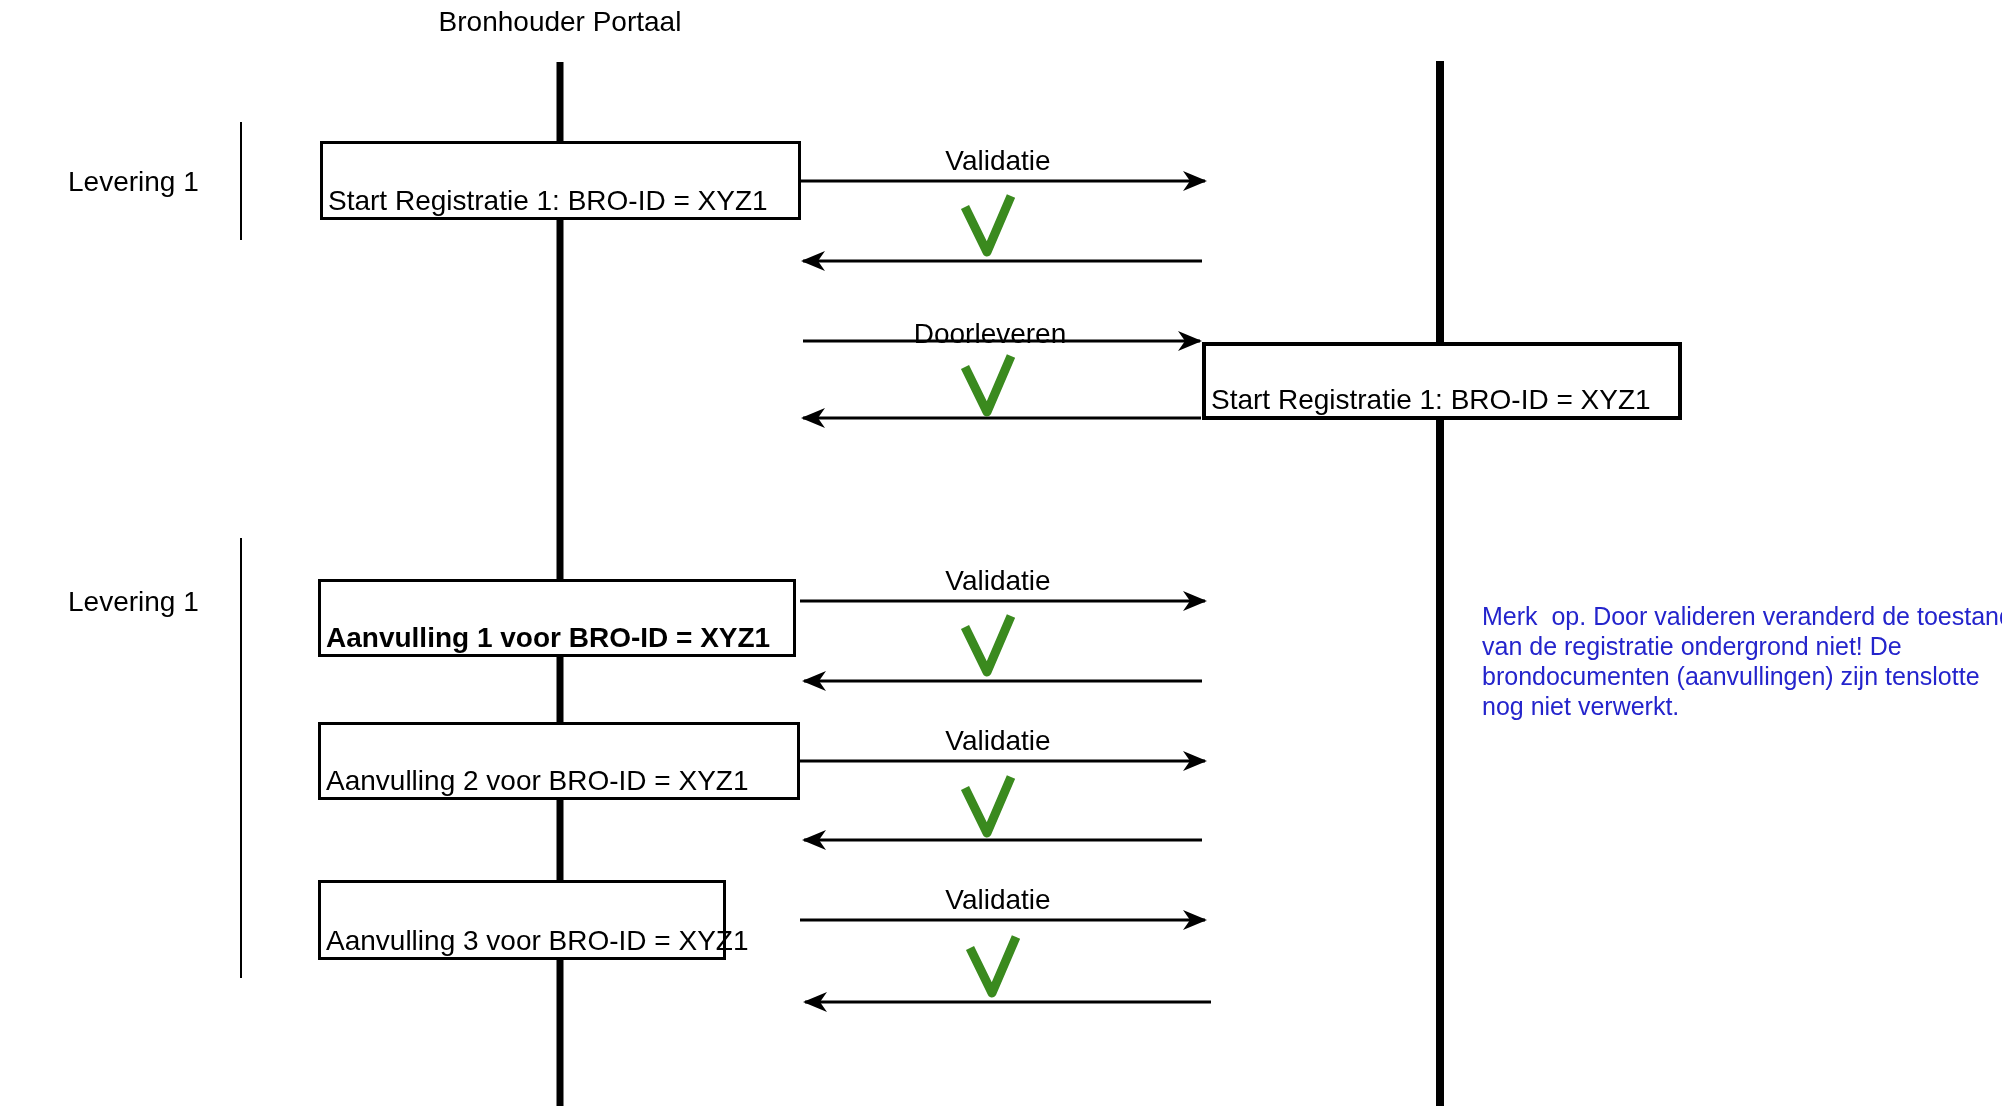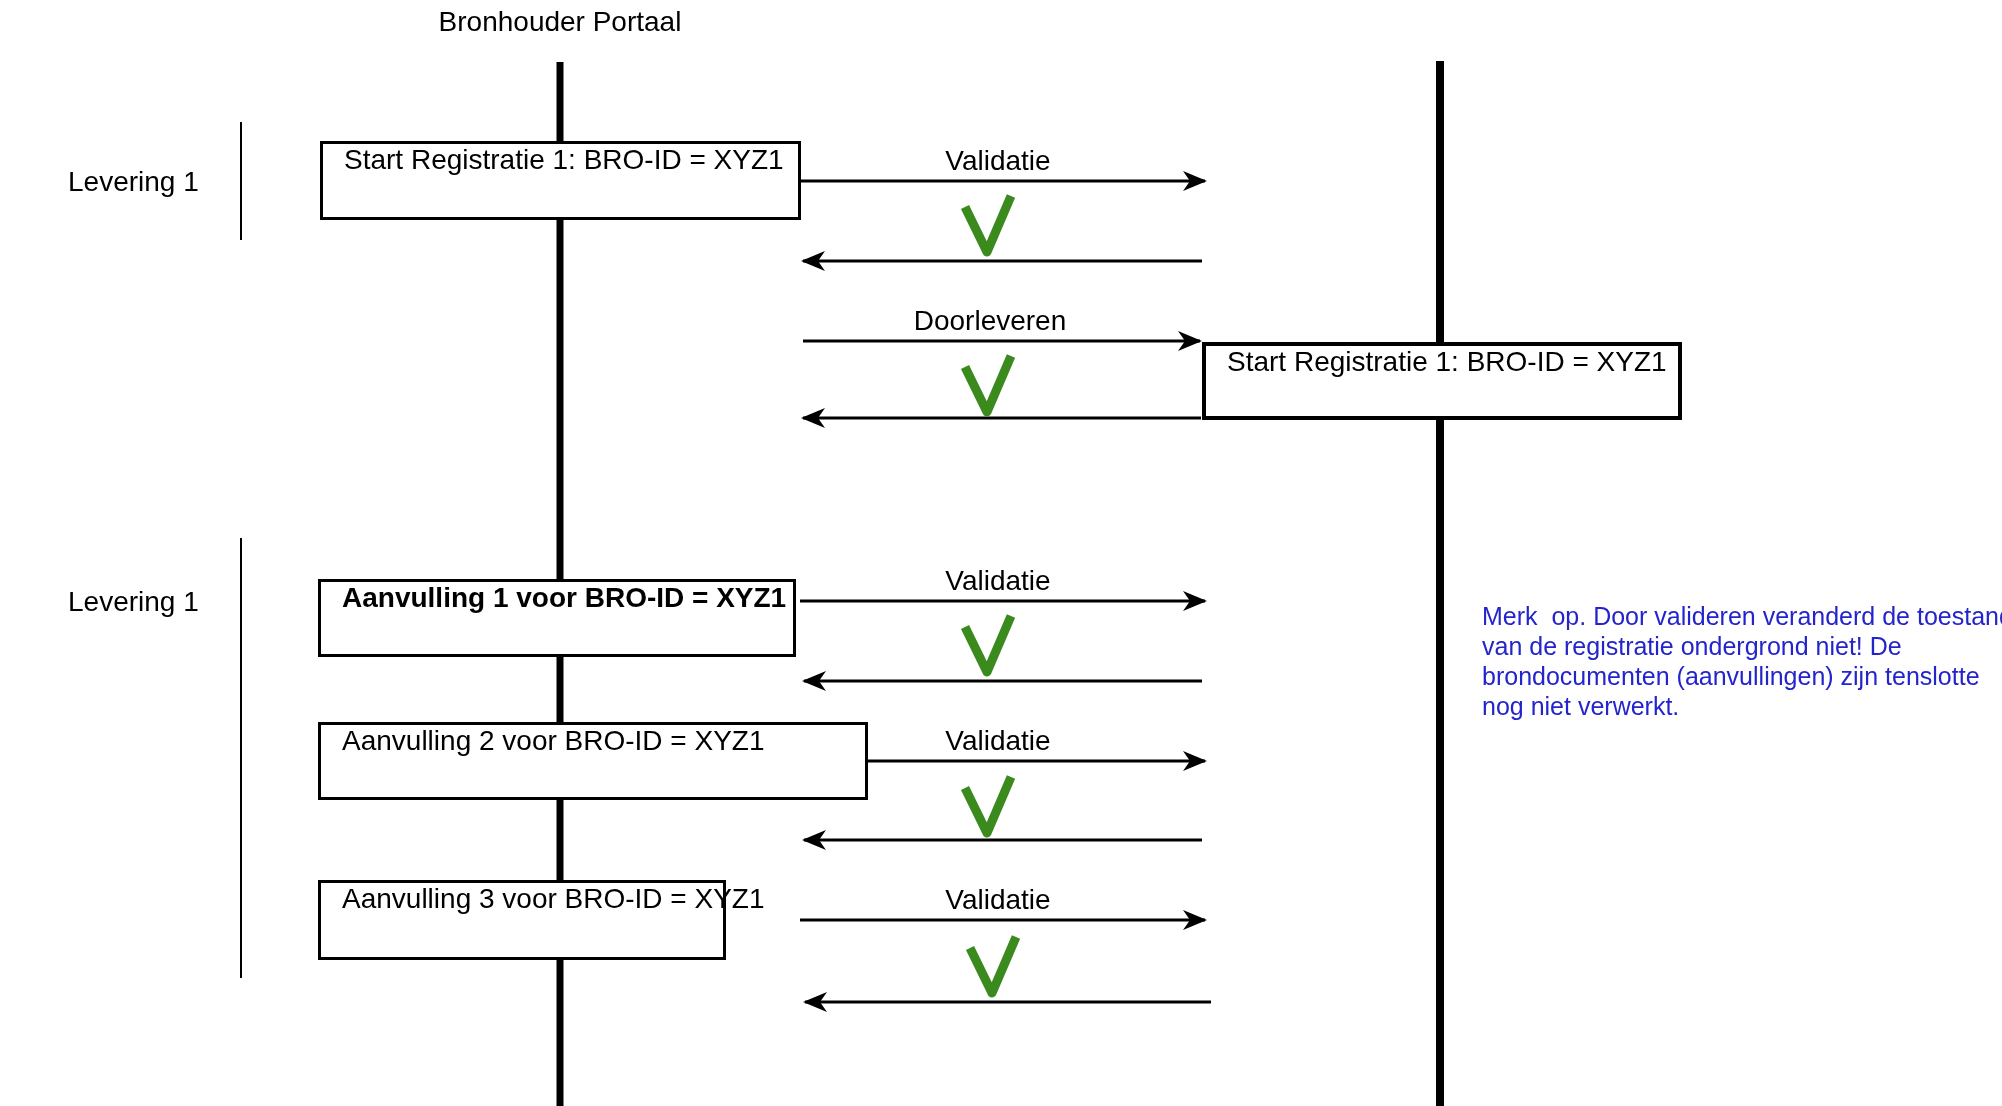--- a/index.html
+++ b/index.html
@@ -23,22 +23,22 @@
     font-size:28px;
     white-space:nowrap;
     margin-left:23px;
   }
   .msg-box{
     position:absolute;
     box-sizing:border-box;
     background:#ffffff;
     border:3px solid #000;
     display:flex;
-    align-items:flex-start;
-    padding-left:21px;
+    align-items:flex-end;
+    padding-left:5px;
     font-size:28px;
     white-space:nowrap;
   }
   .msg-box.thick{border-width:4px;}
   .arrow-label{
     position:absolute;
     transform:translateX(-50%);
     font-size:28px;
     white-space:nowrap;
   }
@@ -94,29 +94,29 @@
 
   <div class="msg-box" style="left:320px;top:141px;width:481px;height:79px;">
     <span>Start Registratie 1: BRO-ID = XYZ1</span>
   </div>
   <div class="msg-box thick" style="left:1202px;top:342px;width:480px;height:78px;">
     <span>Start Registratie 1: BRO-ID = XYZ1</span>
   </div>
   <div class="msg-box" style="left:318px;top:579px;width:478px;height:78px;font-weight:bold;">
     <span>Aanvulling 1 voor BRO-ID = XYZ1</span>
   </div>
-  <div class="msg-box" style="left:318px;top:722px;width:550px;height:78px;">
+  <div class="msg-box" style="left:318px;top:722px;width:482px;height:78px;">
     <span>Aanvulling 2 voor BRO-ID = XYZ1</span>
   </div>
   <div class="msg-box" style="left:318px;top:880px;width:408px;height:80px;">
     <span>Aanvulling 3 voor BRO-ID = XYZ1</span>
   </div>
 
   <div class="arrow-label" style="left:998px;top:145px;">Validatie</div>
-  <div class="arrow-label" style="left:990px;top:305px;">Doorleveren</div>
+  <div class="arrow-label" style="left:990px;top:318px;">Doorleveren</div>
   <div class="arrow-label" style="left:998px;top:565px;">Validatie</div>
   <div class="arrow-label" style="left:998px;top:725px;">Validatie</div>
   <div class="arrow-label" style="left:998px;top:884px;">Validatie</div>
 
   <div class="note" style="left:1482px;top:601px;">
     <div>Merk  op. Door valideren veranderd de toestand</div>
     <div>van de registratie ondergrond niet! De</div>
     <div>brondocumenten (aanvullingen) zijn tenslotte</div>
     <div>nog niet verwerkt.</div>
   </div>

